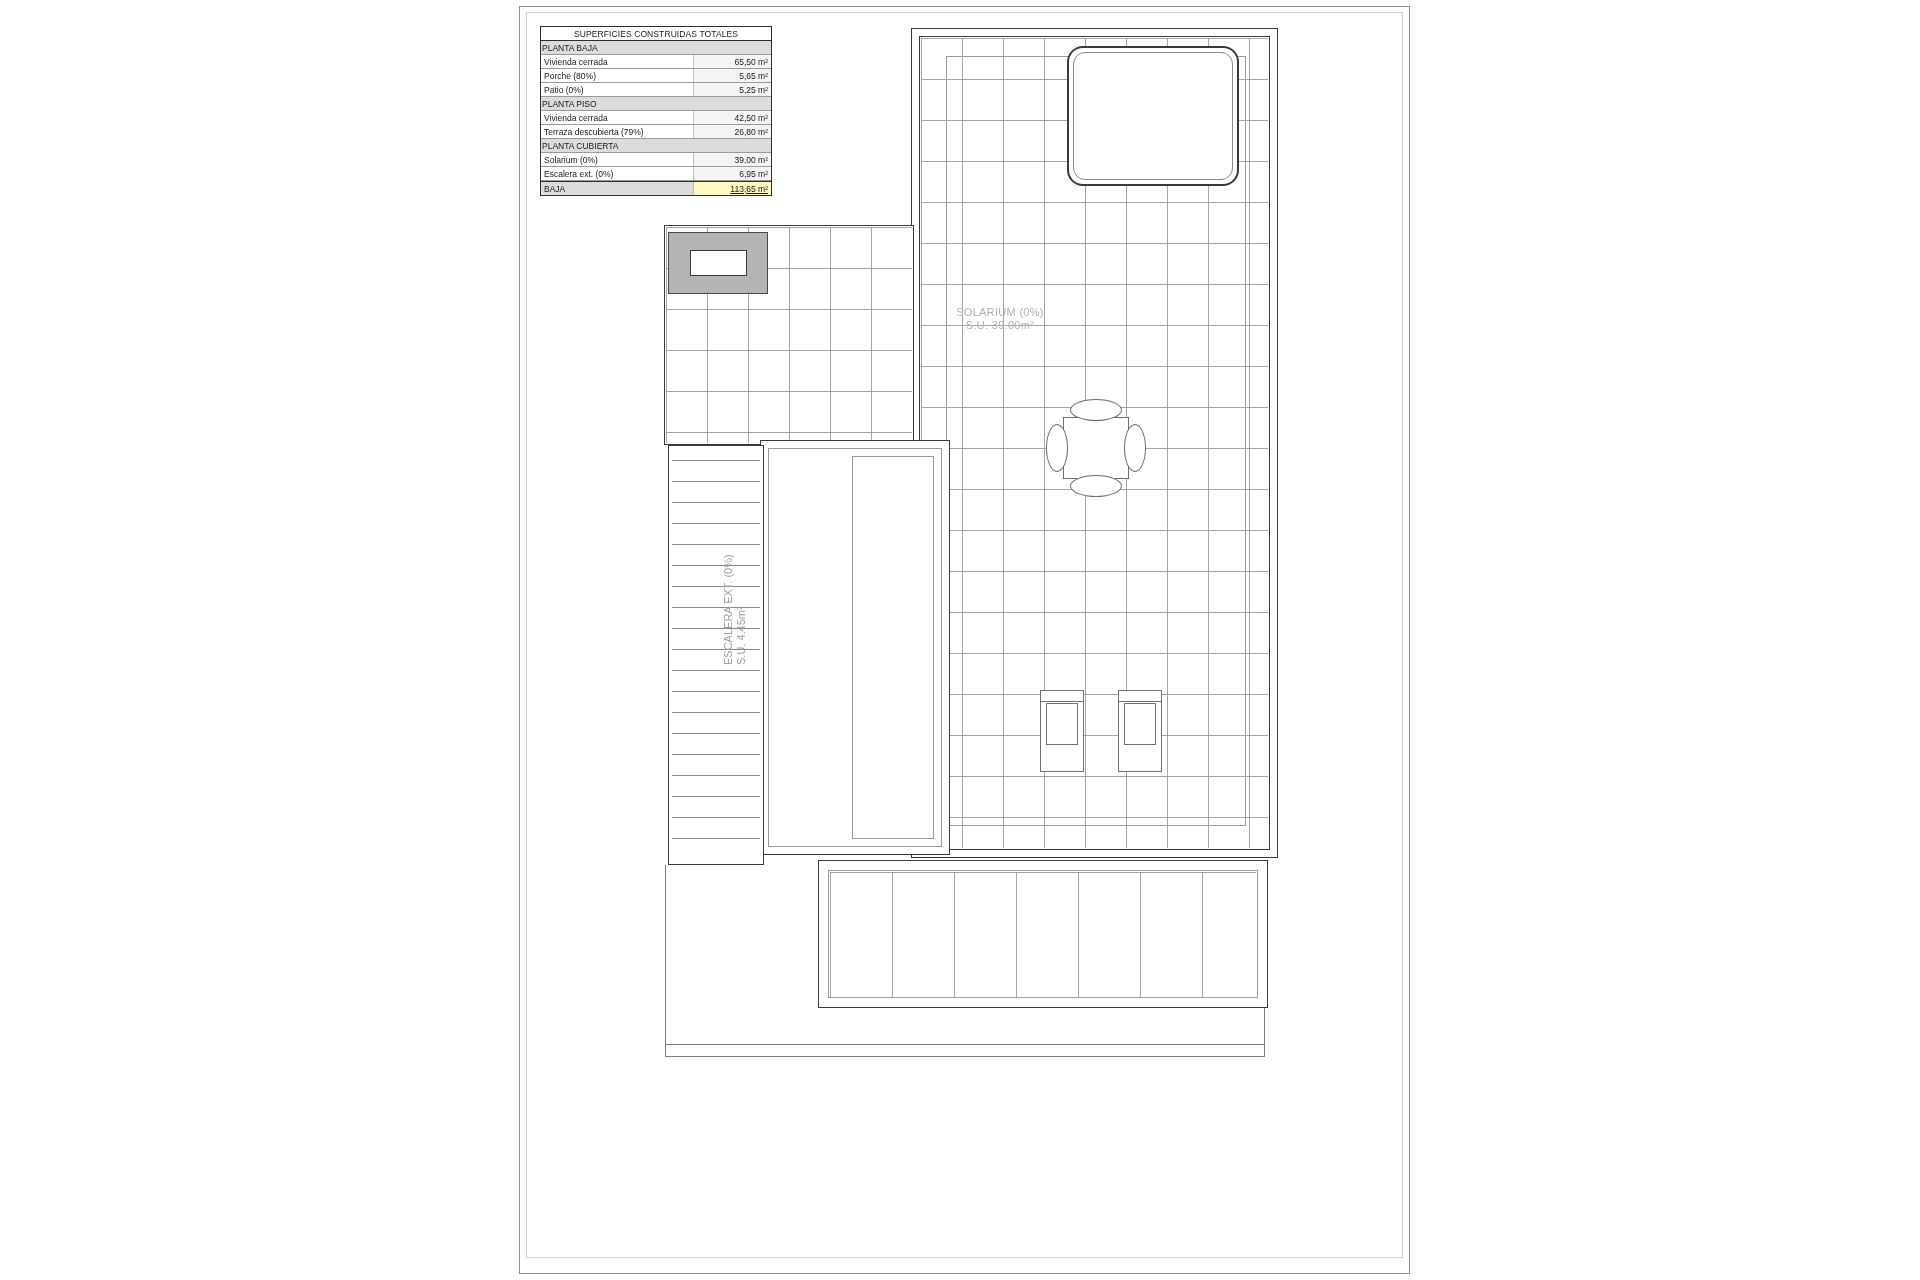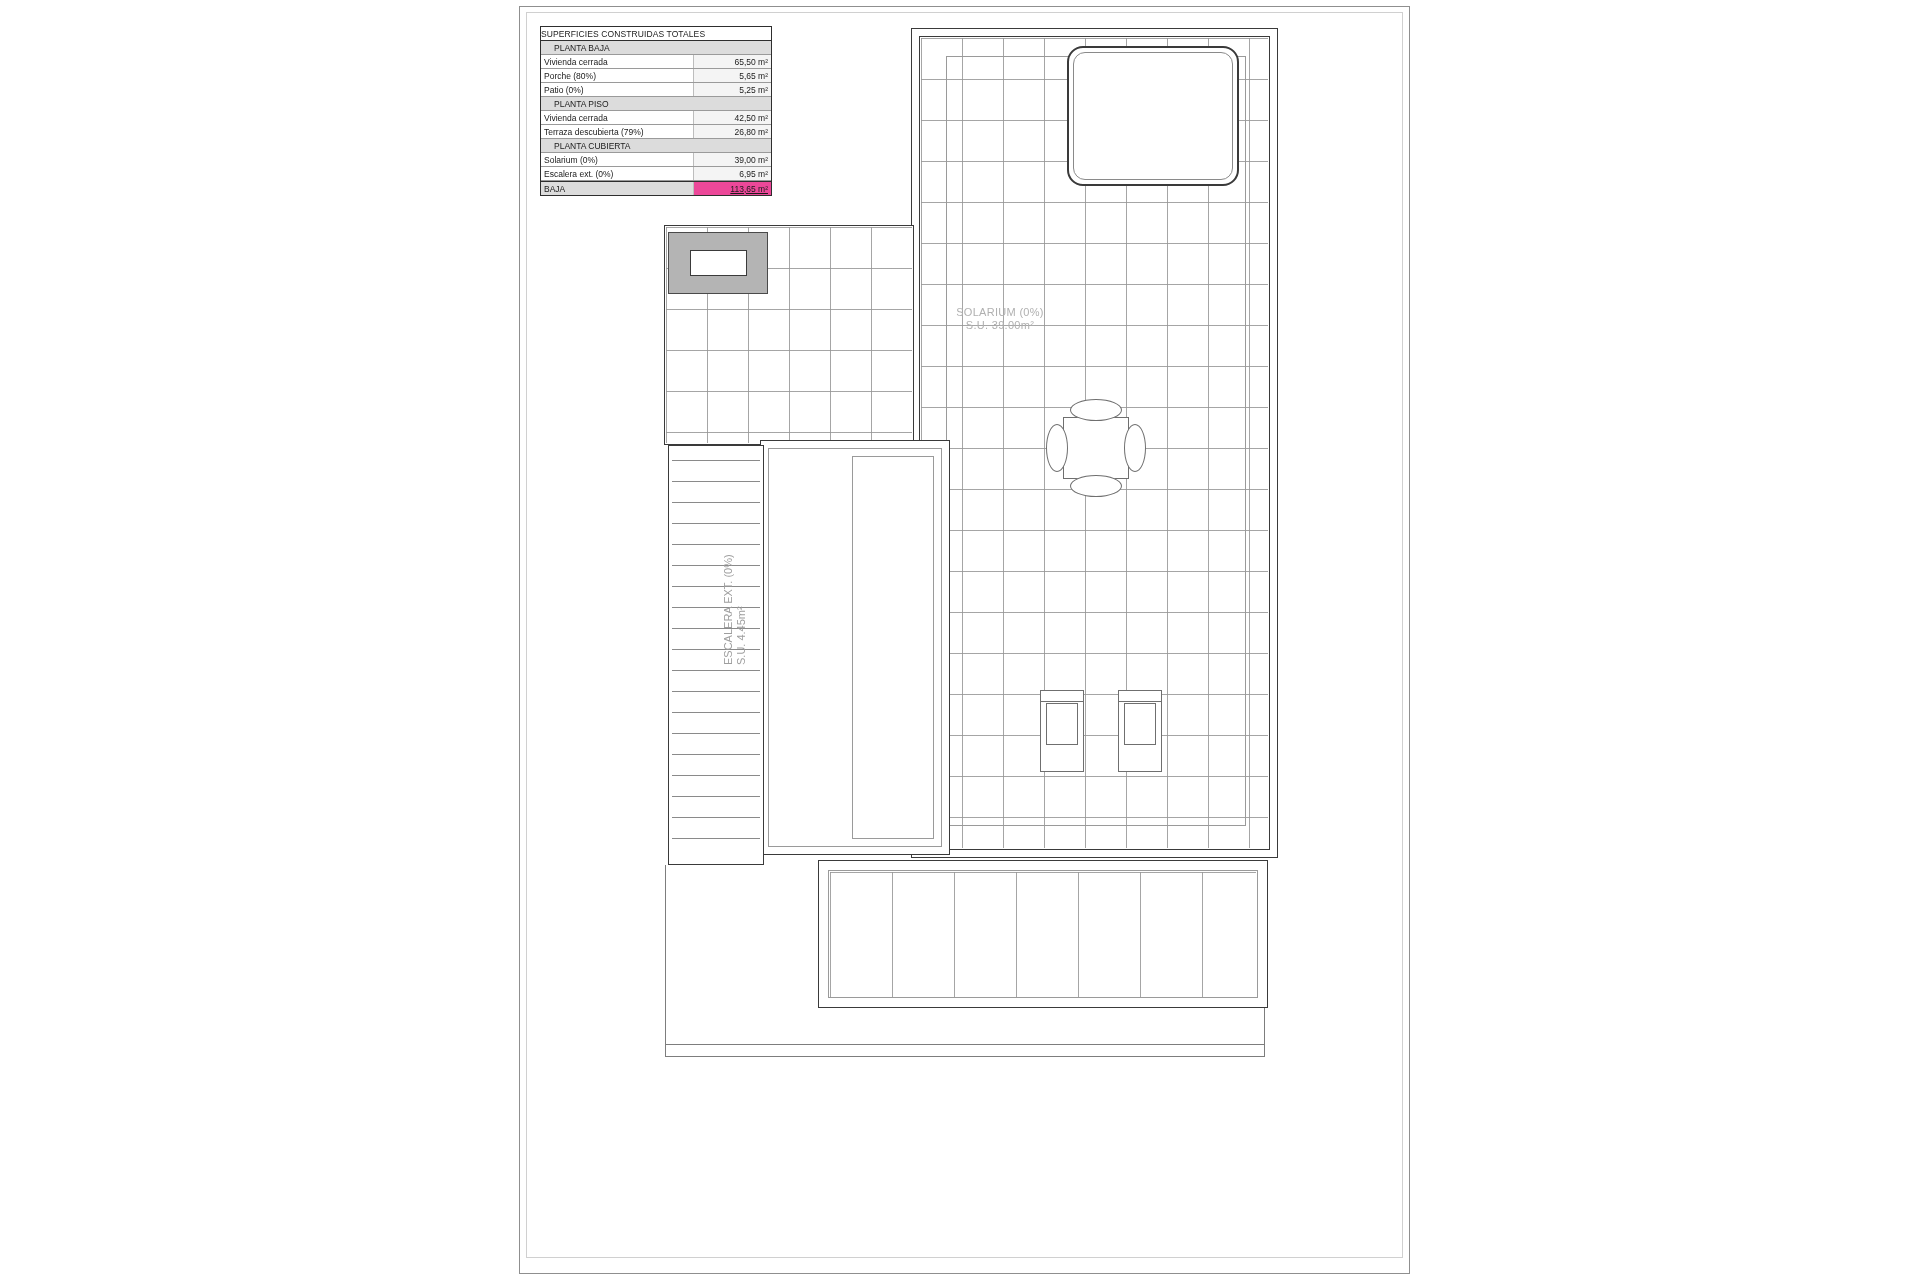--- a/index.html
+++ b/index.html
@@ -52,30 +52,31 @@
   }
   .surf-table .row {
     display: flex;
     border-bottom: 1px solid #9a9a9a;
     height: 14px;
     align-items: center;
     box-sizing: border-box;
   }
   .surf-table .row:last-child { border-bottom: none; }
   .surf-table .title {
+    justify-content: center;
     font-size: 8.5px;
     border-bottom: 1px solid #2e2e2e;
     background: #ffffff;
     letter-spacing: .1px;
   }
   .surf-table .section {
     background: #dcdcdc;
     font-size: 8.5px;
   }
-  .surf-table .section .c-label { padding-left: 13px; }
+  .surf-table .section .c-label { padding-left: 1px; }
   .surf-table .c-label {
     flex: 1 1 auto;
     padding-left: 3px;
     white-space: nowrap;
     overflow: hidden;
   }
   .surf-table .c-val {
     width: 78px;
     text-align: right;
     padding-right: 3px;
@@ -86,21 +87,21 @@
     align-items: center;
     justify-content: flex-end;
     box-sizing: border-box;
   }
   .surf-table .section .c-val { background: #dcdcdc; border-left: none; }
   .surf-table .total {
     background: #dcdcdc;
     border-top: 1px solid #2e2e2e;
     font-size: 8.5px;
   }
-  .surf-table .total .c-val { background: #ec4899; text-decoration: underline; }
+  .surf-table .total .c-val { background: #fef9c3; text-decoration: underline; }
 
   
   .abs { position: absolute; box-sizing: border-box; }
   .line-thin { background: #7d7d7d; }
 
   .wall {
     position: absolute;
     box-sizing: border-box;
     border: 1px solid #3a3a3a;
     background: #ffffff;

